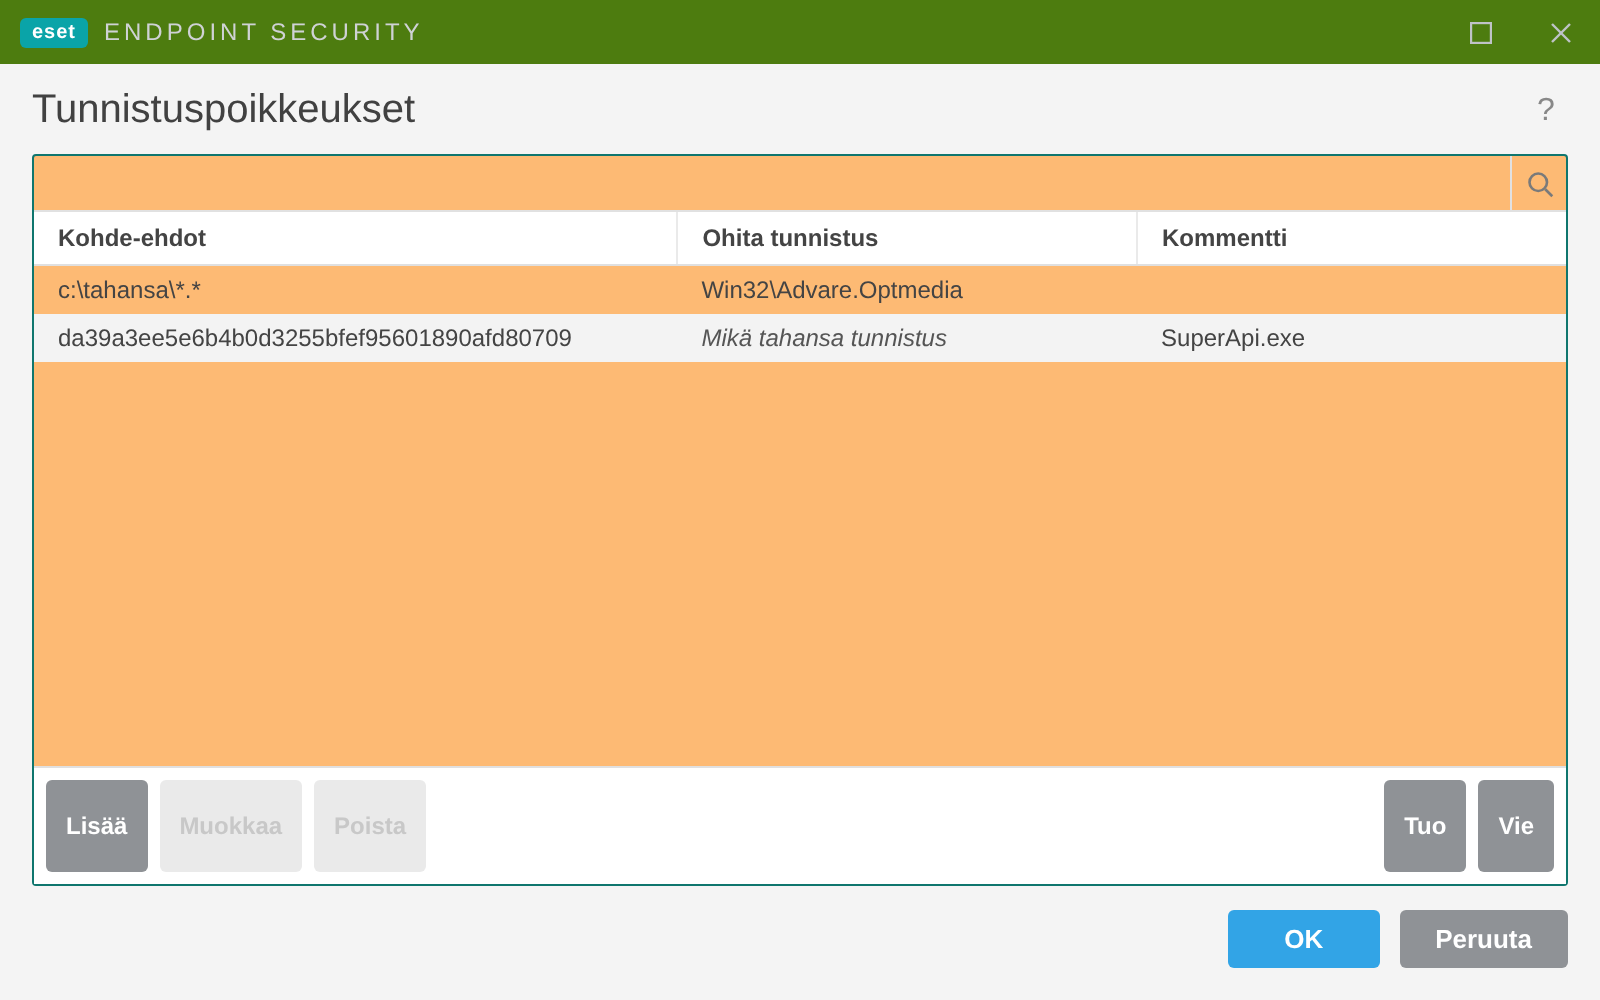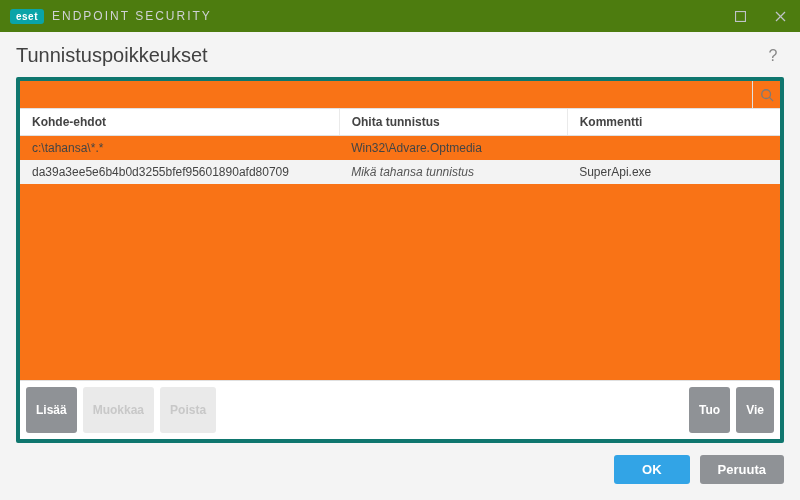--- a/index.html
+++ b/index.html
@@ -7,21 +7,21 @@
   .titlebar { height: 32px; background: #4d7c0f; color: #ddd; display: flex; align-items: center; padding: 0 0 0 10px; }
   .brand-badge { background: #0aa4a8; color: #fff; font-weight: 700; font-size: 10px; padding: 2px 6px; border-radius: 3px; letter-spacing: 0.5px; }
   .brand-name { margin-left: 8px; font-size: 12px; letter-spacing: 2px; color: #cfd2d5; font-weight: 300; }
   .titlebar-spacer { flex: 1; }
   .win-btn { width: 40px; height: 32px; display: flex; align-items: center; justify-content: center; color: #bfc3c7; cursor: pointer; }
   .win-btn svg { width: 11px; height: 11px; stroke: currentColor; fill: none; stroke-width: 1.2; }
   .content { padding: 12px 16px 16px 16px; height: calc(500px - 32px); display: flex; flex-direction: column; background: #f4f4f4; }
   .heading-row { display: flex; align-items: center; margin-bottom: 10px; }
   .page-title { font-size: 20px; font-weight: 400; color: #414141; }
   .help-btn { margin-left: auto; width: 22px; height: 22px; display: flex; align-items: center; justify-content: center; color: #888; font-size: 16px; cursor: pointer; }
-  .panel { background: #f97316; border: 4px solid #0f766e; border-radius: 2px; display: flex; flex-direction: column; flex: 1; min-height: 0; }
+  .panel { background: #fdba74; border: 1px solid #0f766e; border-radius: 2px; display: flex; flex-direction: column; flex: 1; min-height: 0; }
   .search-row { display: flex; align-items: center; border-bottom: 1px solid #e1e1e1; height: 28px; }
   .search-input { flex: 1; border: none; outline: none; height: 26px; padding: 0 8px; font-size: 12px; background: transparent; }
   .search-icon-box { width: 28px; height: 28px; border-left: 1px solid #e1e1e1; display: flex; align-items: center; justify-content: center; color: #7a7a7a; cursor: pointer; }
   .search-icon-box svg { width: 14px; height: 14px; stroke: currentColor; fill: none; stroke-width: 1.5; }
   .table { flex: 1; overflow: auto; }
   table { width: 100%; border-collapse: collapse; table-layout: fixed; }
   th { text-align: left; font-size: 12px; font-weight: 700; color: #444; padding: 6px 12px; border-bottom: 1px solid #e0e0e0; border-right: 1px solid #eaeaea; background: #fff; cursor: pointer; }
   th:last-child { border-right: none; }
   td { padding: 5px 12px; font-size: 12px; color: #444; border-bottom: 0; }
   tr.data-row:nth-child(even) td { background: #f3f3f3; }

